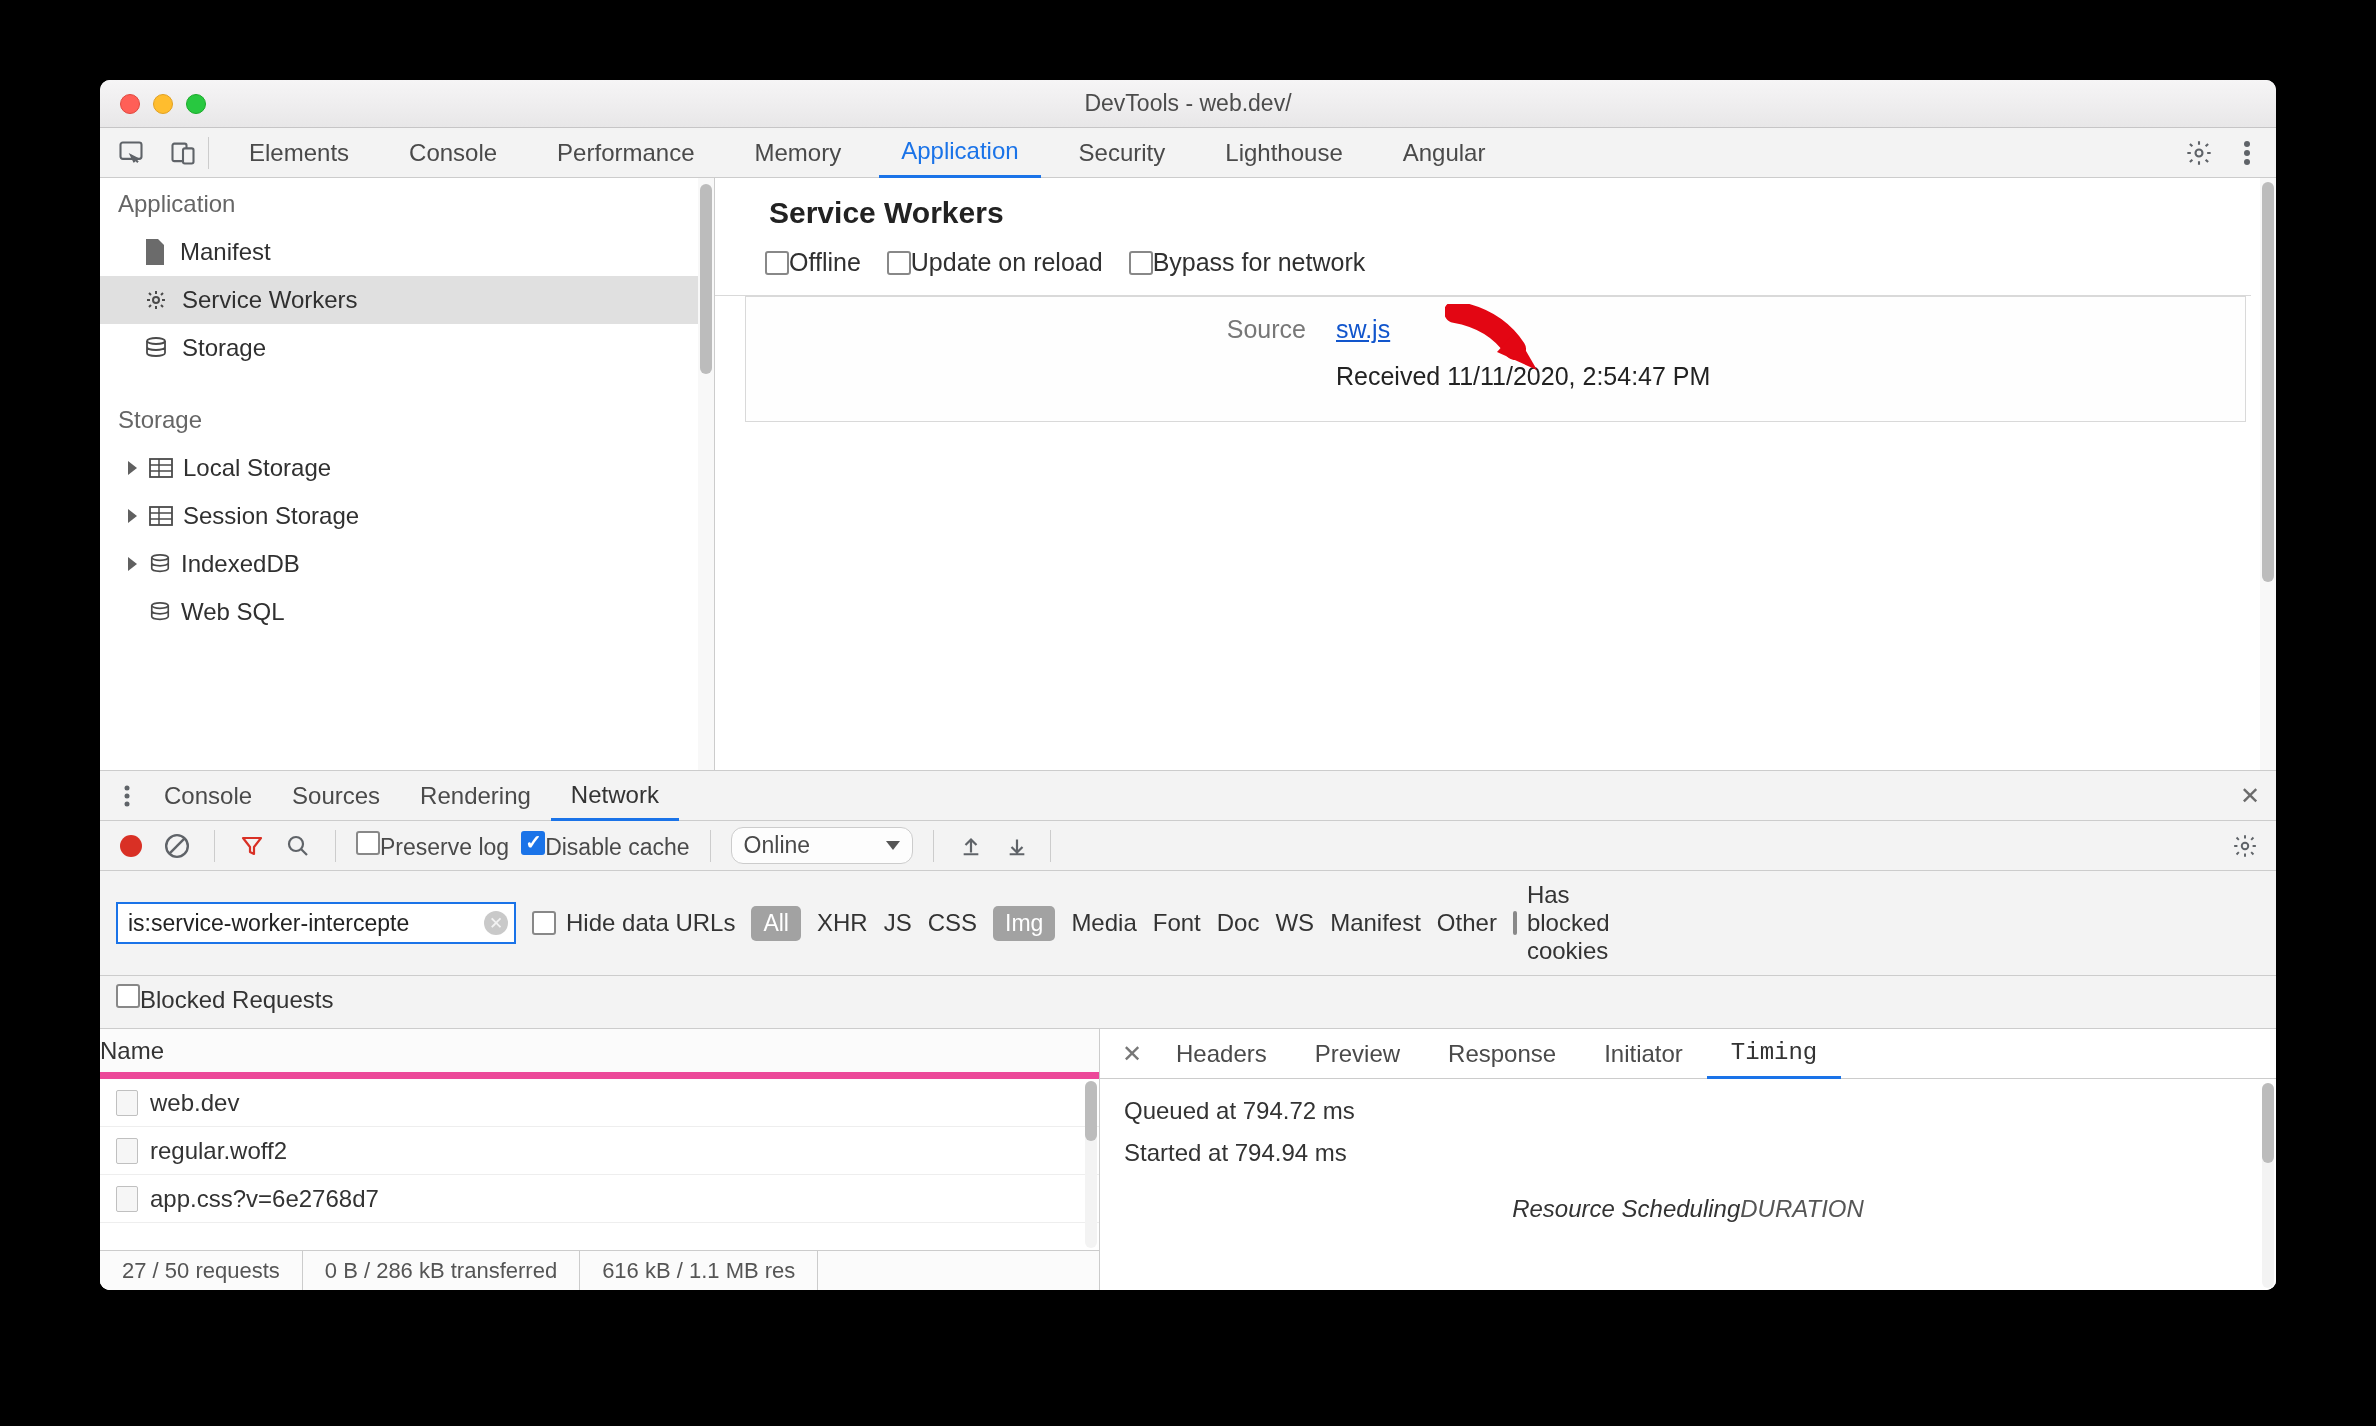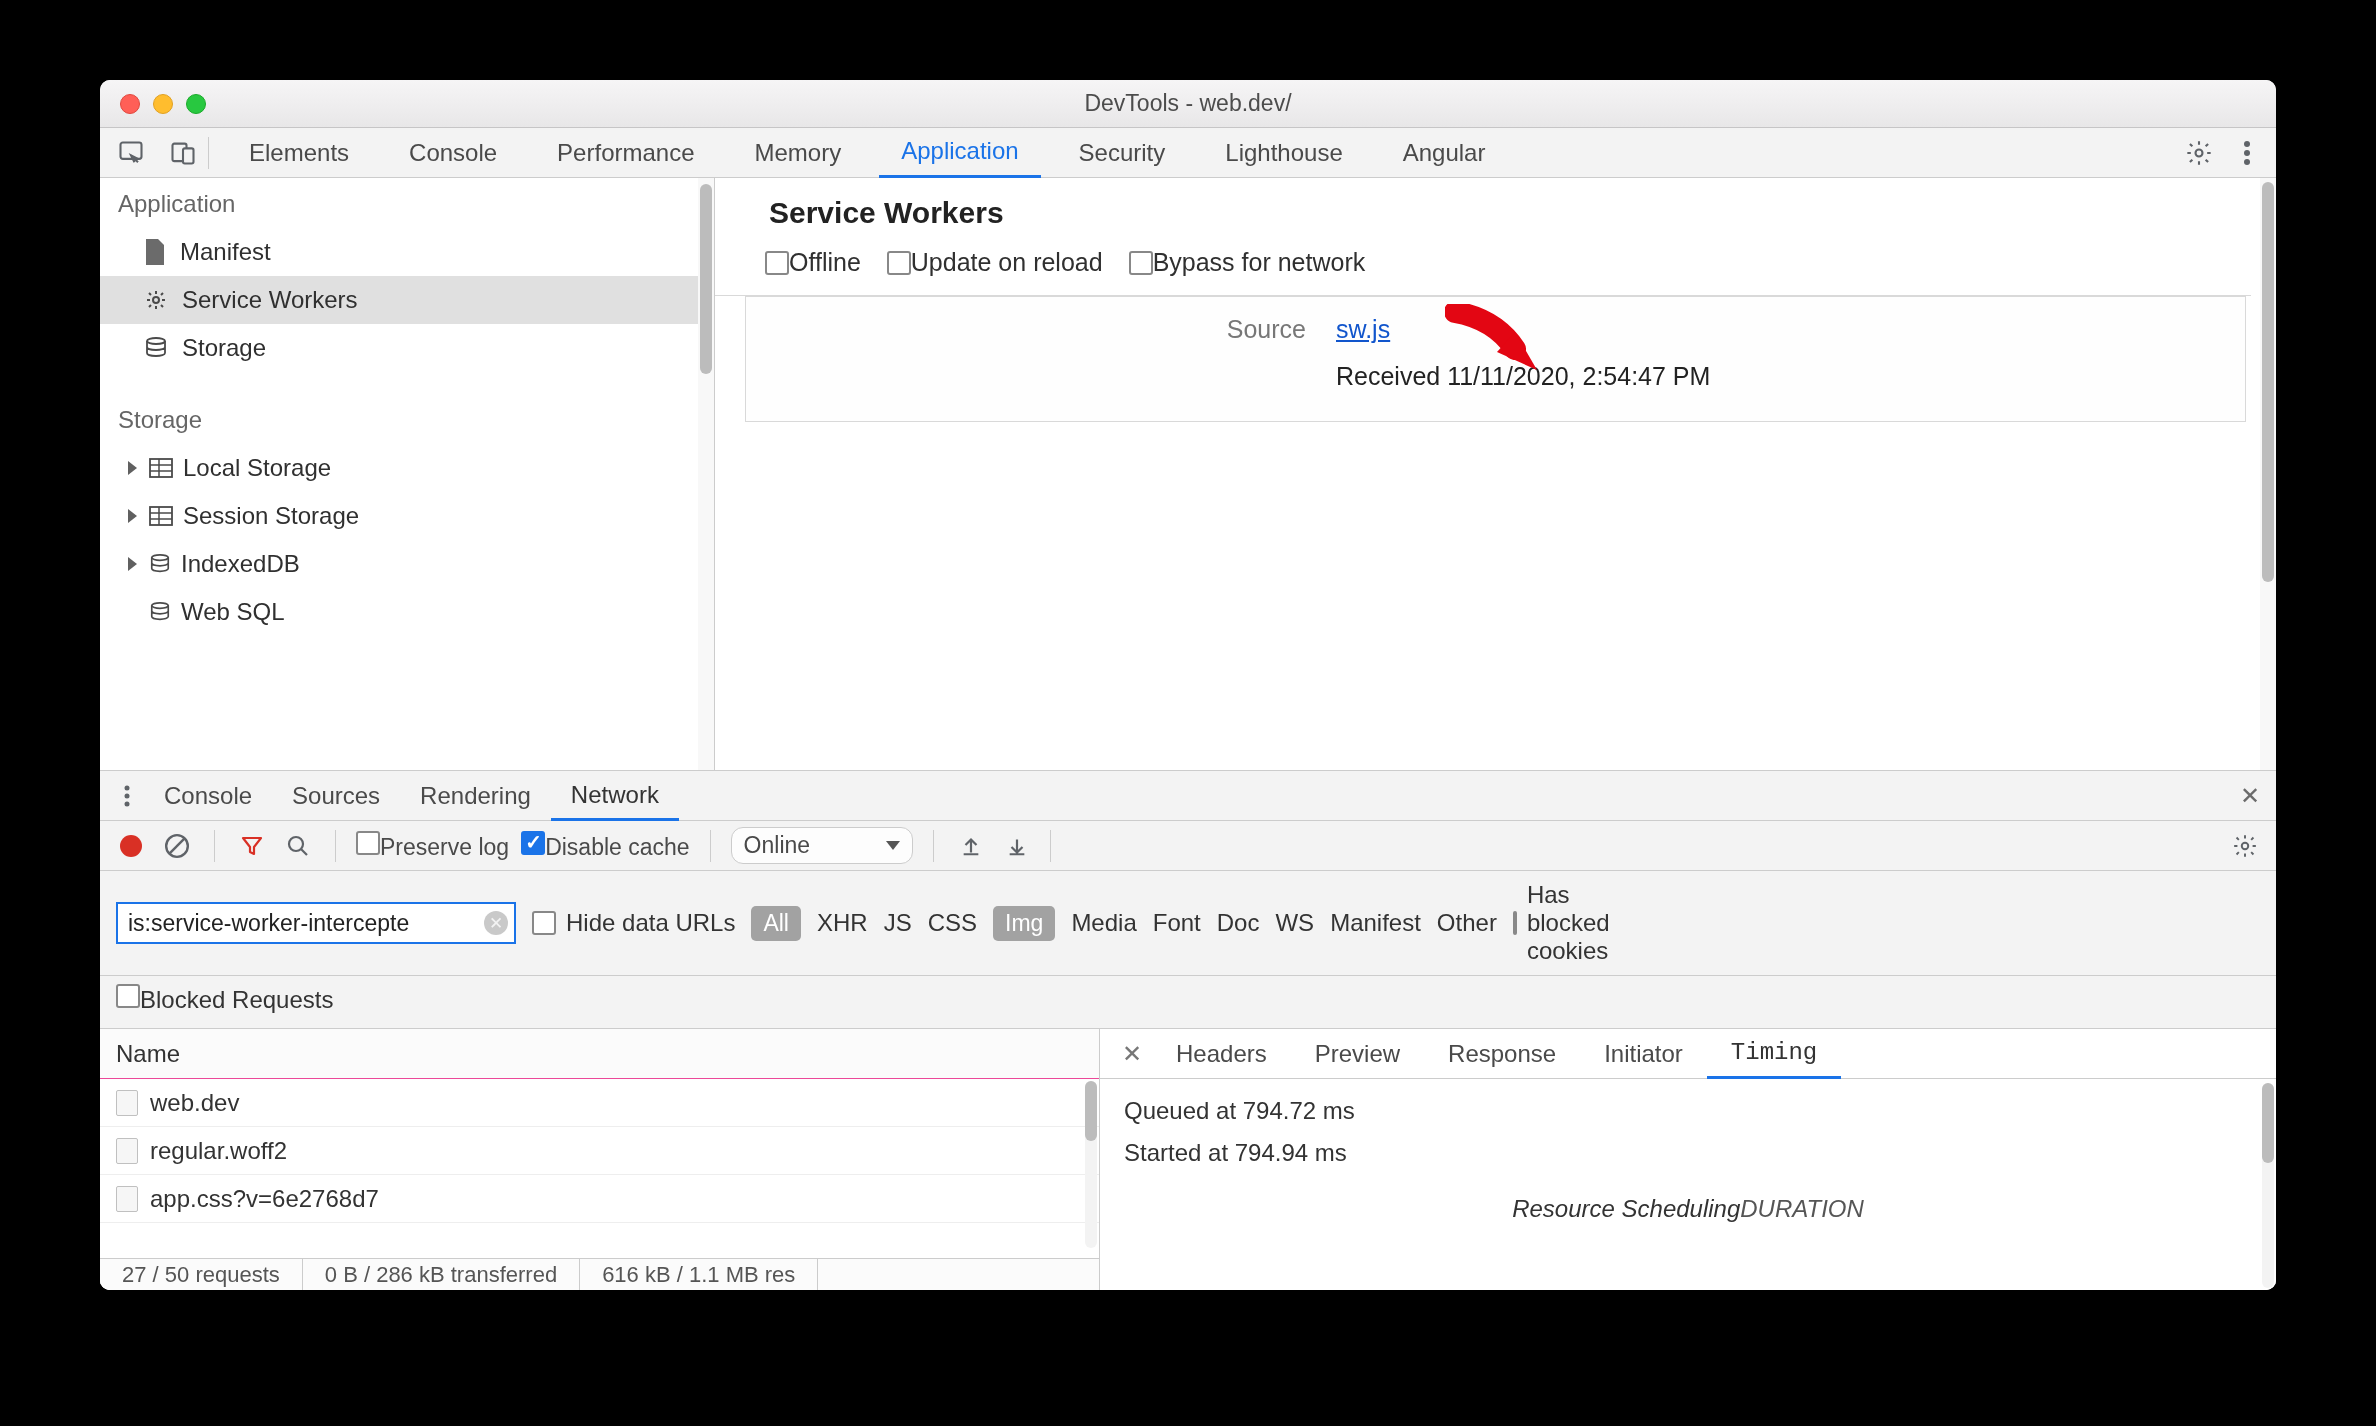--- a/index.html
+++ b/index.html
@@ -72,24 +72,24 @@
   .pill { padding:4px 12px; border-radius:5px; font-size:23px; color:#333;}
   .pill.sel { background:#a2a2a2; color:#fff;}
   .ftype { font-size:24px; color:#333;}
   .net-filterbar .chk2 { display:flex; align-items:center; gap:10px; font-size:24px;}
   .net-filterbar input[type=checkbox] { width:22px; height:22px;}
 
   .net-blocked-row { display:flex; align-items:center; gap:12px; padding: 8px 16px 14px; border-bottom:1px solid #ccc; background:#f3f3f3; font-size:24px; color:#333;}
 
   .net-body { flex:1; display:flex; min-height:0;}
   .req-list { width:1000px; border-right:1px solid #ccc; display:flex; flex-direction:column; background:#fff; position:relative;}
-  .req-head { height:50px; display:flex; align-items:center; padding-left:16px; font-size:24px; border-bottom:1px solid #ec4899; color:#333; background:#fbfbfb;}
+  .req-head { height:50px; display:flex; align-items:center; font-size:24px; border-bottom:7px solid #ec4899; color:#333; background:#fbfbfb;}
   .req-item { height:48px; display:flex; align-items:center; gap:12px; padding-left:16px; font-size:24px; border-bottom:1px solid #eee; color:#333;}
   .file-ic { width:22px; height:26px; background:#f6f6f6; border:1px solid #c0c0c0; border-radius:2px; position:relative;}
-  .req-status { height:32px; border-top:1px solid #ccc; display:flex; align-items:center; font-size:22px; color:#555; background:#fbfbfb; position:absolute; bottom:0; left:0; right:0;}
+  .req-status { height:40px; border-top:1px solid #ccc; display:flex; align-items:center; font-size:22px; color:#555; background:#fbfbfb; position:absolute; bottom:0; left:0; right:0;}
   .req-status span { padding:0 22px; border-right:1px solid #ccc; height:100%; display:flex; align-items:center;}
 
   .detail { flex:1; display:flex; flex-direction:column; background:#fff; position:relative;}
   .detail-tabs { height:50px; display:flex; align-items:center; padding-left:12px; font-size:24px; color:#4a4a4a; border-bottom:1px solid #ccc;}
   .detail-tabs .dx { width:40px; text-align:center; cursor:pointer; color:#777;}
   .detail-tabs .dtab { padding: 8px 24px; height:50px; display:flex; align-items:center;}
   .detail-tabs .dtab.active { color:#333; border-bottom:3px solid #1a73e8; margin-bottom:-1px;font-family:Liberation Mono, monospace;}
   .detail-body { flex:1; padding:18px 24px; font-size:24px; color:#333;}
   .detail-body .row { margin-bottom:14px;}
   .sched-row { display:flex; justify-content:center;font-style:italic;}

